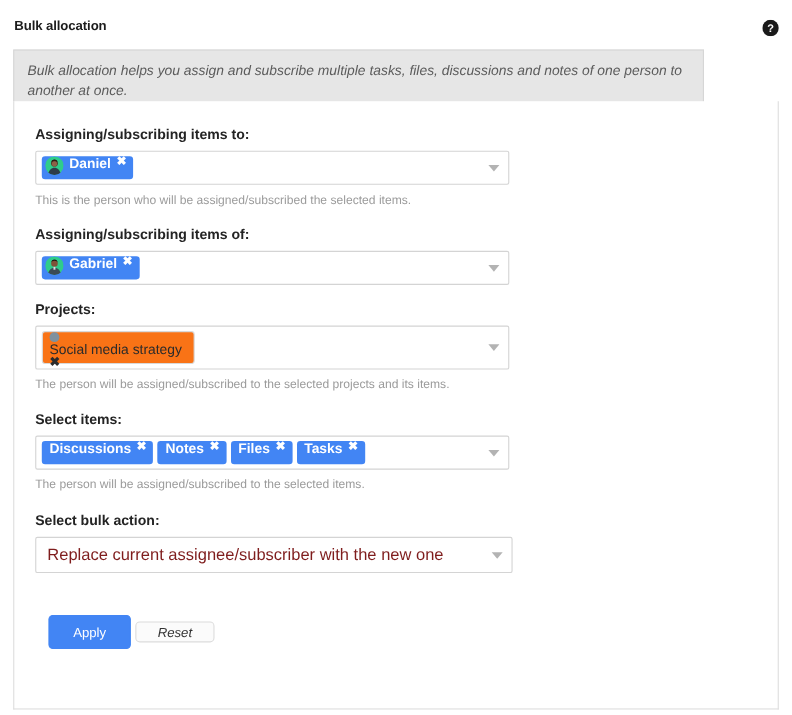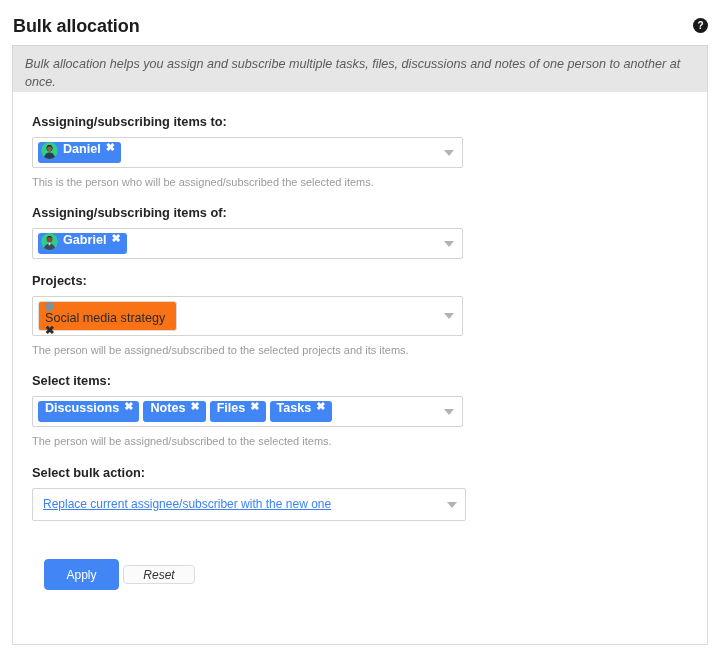--- a/index.html
+++ b/index.html
@@ -27,41 +27,41 @@
     left: 0; top: 0;
     width: 720px;
     height: 45px;
     display: flex;
     align-items: center;
   }
   .page-title {
     position: absolute;
     left: 13px;
     top: 16px;
-    font-size: 18px;
+    font-size: 12px;
     font-weight: bold;
     color: #1c1c1c;
     letter-spacing: -0.1px;
   }
   .help-icon {
     position: absolute;
     right: 12px;
     top: 18px;
     width: 15px;
     height: 15px;
     cursor: pointer;
   }
   .help-icon svg { display: block; }
 
   
   .info-banner {
     position: absolute;
     left: 12px;
     top: 45px;
-    width: 696px;
+    width: 628px;
     min-height: 47px;
     background: #e6e6e6;
     border: 1px solid #d6d6d6;
     padding: 9px 12px 10px 12px;
   }
   .info-banner-text {
     font-style: italic;
     font-size: 12.6px;
     line-height: 18px;
     color: #5b5b5b;
@@ -114,24 +114,23 @@
     right: 8px;
     top: 50%;
     transform: translateY(-50%);
     width: 0; height: 0;
     border-left: 5px solid transparent;
     border-right: 5px solid transparent;
     border-top: 6px solid #b3b3b3;
   }
 
   .select-value {
-    font-size: 12px;
-    color: #3b82f6;
+    font-size: 15px;
+    color: #7f1d1d;
     line-height: 31px;
-    text-decoration: underline;
   }
 
   
   .chip {
     display: inline-flex;
     align-items: flex-start;
     height: 21px;
     border-radius: 3px;
     margin: 1px 3px 1px 1px;
     font-size: 12.6px;

